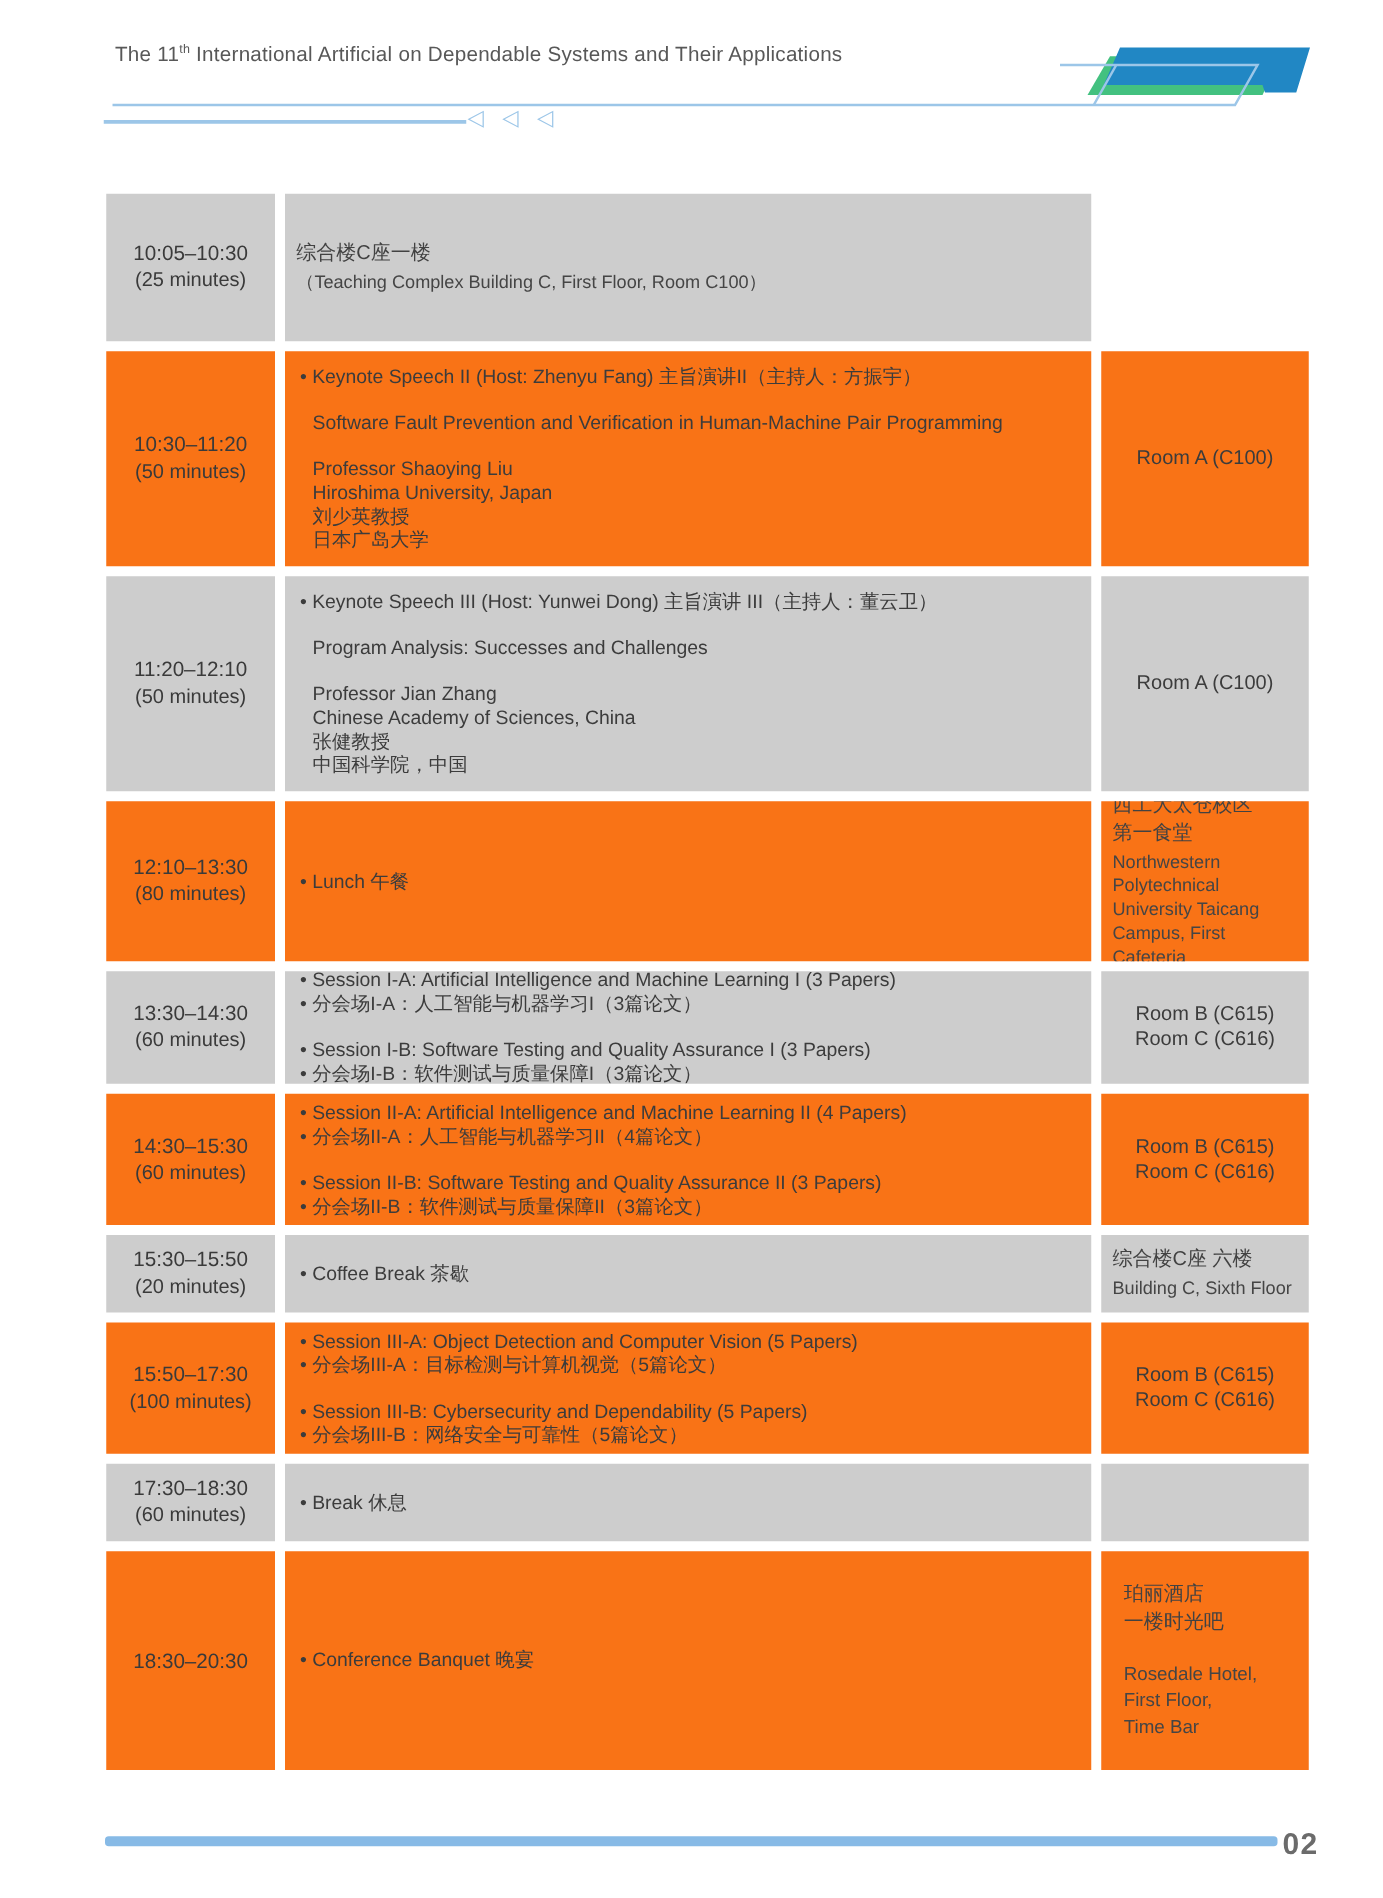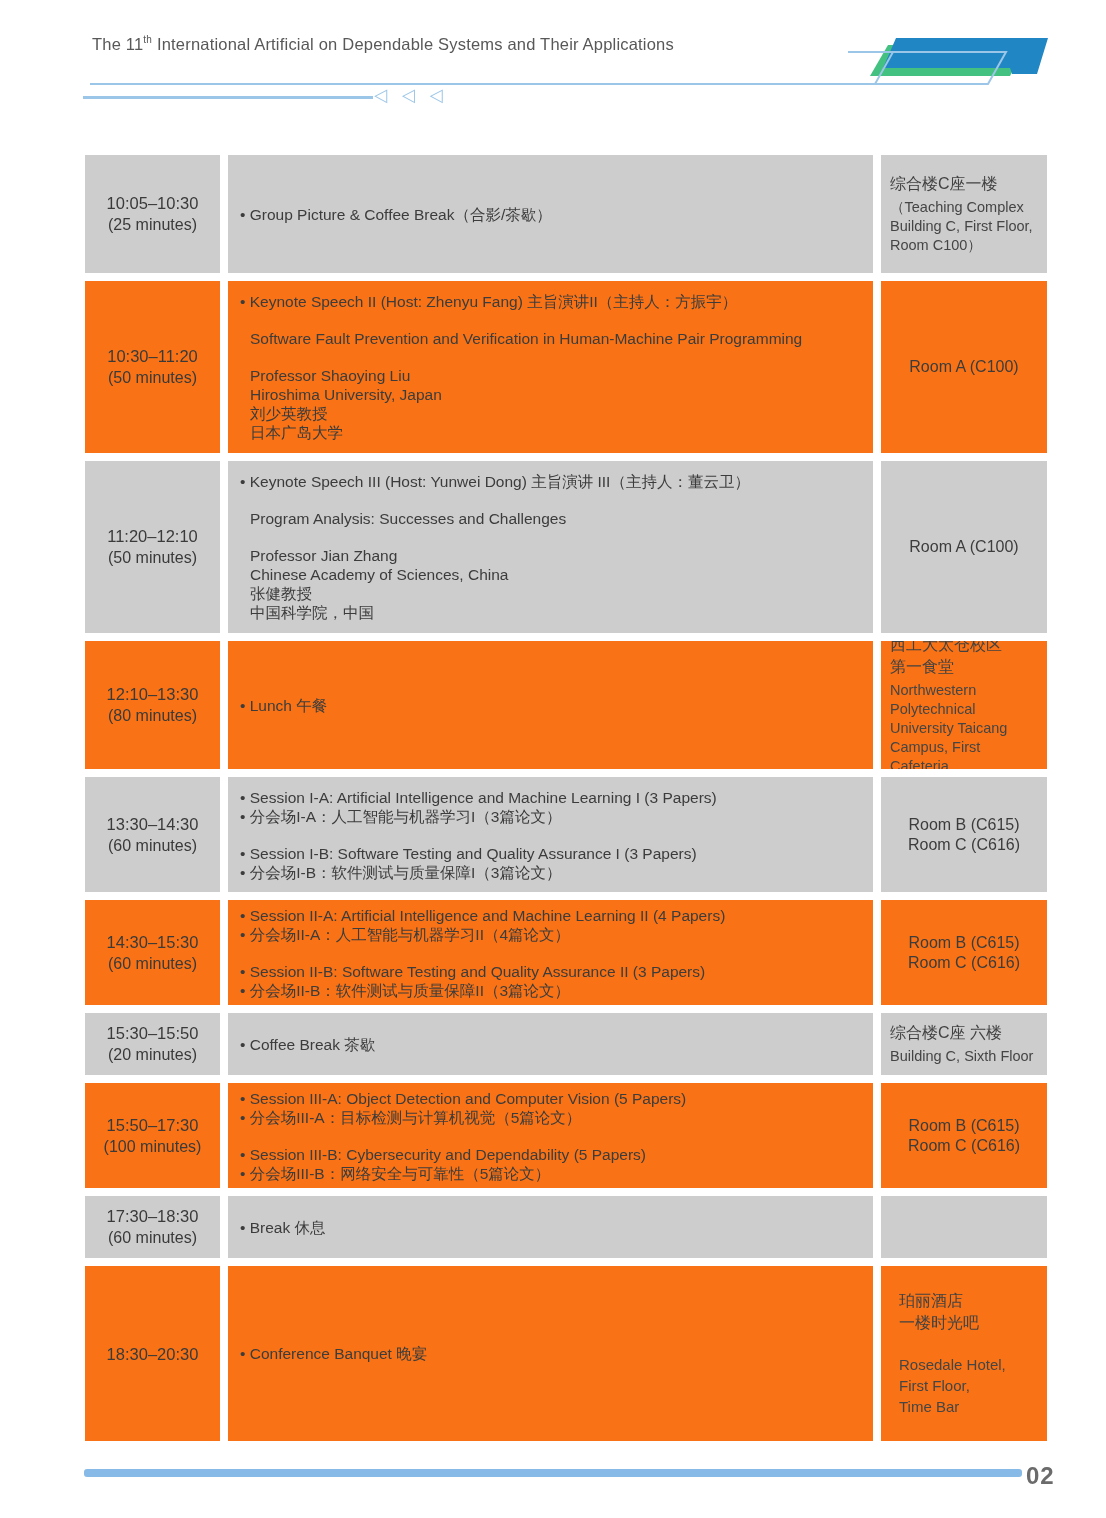--- a/index.html
+++ b/index.html
@@ -16,21 +16,21 @@
   .title-en sup { font-size:10px;text-align:center; }
   .title-zh { font-size:17px; color:#4d4d4d; line-height:24px; letter-spacing:1px; }
   #hdr-svg { position:absolute; left:0; top:0; }
   #tri-decor { position:absolute; left:374px; top:85px; font-size:17px; color:#9cc6e8;
                letter-spacing:5px; transform:scaleY(1.05); }
 
   
   #table { position:absolute; left:85px; top:155px; width:962px; }
   .trow { display:grid; grid-template-columns:135px 645px 166px; column-gap:8px; margin-bottom:8px; }
   .r0 .cell{height:118px} .r1 .cell{height:172px} .r2 .cell{height:172px}
-  .r3 .cell{height:128px} .r4 .cell{height:115px} .r5 .cell{height:105px}
+  .r3 .cell{height:128px} .r4 .cell{height:90px} .r5 .cell{height:105px}
   .r6 .cell{height:62px}  .r7 .cell{height:105px} .r8 .cell{height:62px}
   .r9 .cell{height:175px}
   .dark  { background:#cdcdcd; }
   .light { background:#f97316; }
   .cell { display:flex; flex-direction:column; justify-content:center; box-sizing:border-box; overflow:hidden; }
 
   .cell.time { align-items:center; text-align:center; font-size:16.5px; line-height:22px; color:#3a3a3a; }
   .cell.time .d { font-size:16px; }
 
   .cell.event { padding-left:12px; padding-right:8px; font-size:15.5px; line-height:19px; }
@@ -75,25 +75,20 @@
     <div class="title-en"><span>The 11</span><sup>th</sup><span> International Artificial on Dependable Systems and Their Applications</span></div>
   </div>
 
   <div id="table">
 
     <div class="trow r0">
       <div class="cell time dark">
         <div class="t">10:05–10:30</div>
         <div class="d">(25 minutes)</div>
       </div>
-      <div class="cell event dark">
-        <div class="para">
-            <div class="line">• Group Picture &amp; Coffee Break（合影/茶歇）</div>
-          </div>
-      </div>
       <div class="cell loc place dark">
         <div class="loc-zh">综合楼C座一楼</div>
         <div class="loc-en">（Teaching Complex Building C, First Floor, Room C100）</div>
       </div>
     </div>
 
     <div class="trow r1">
       <div class="cell time light">
         <div class="t">10:30–11:20</div>
         <div class="d">(50 minutes)</div>

